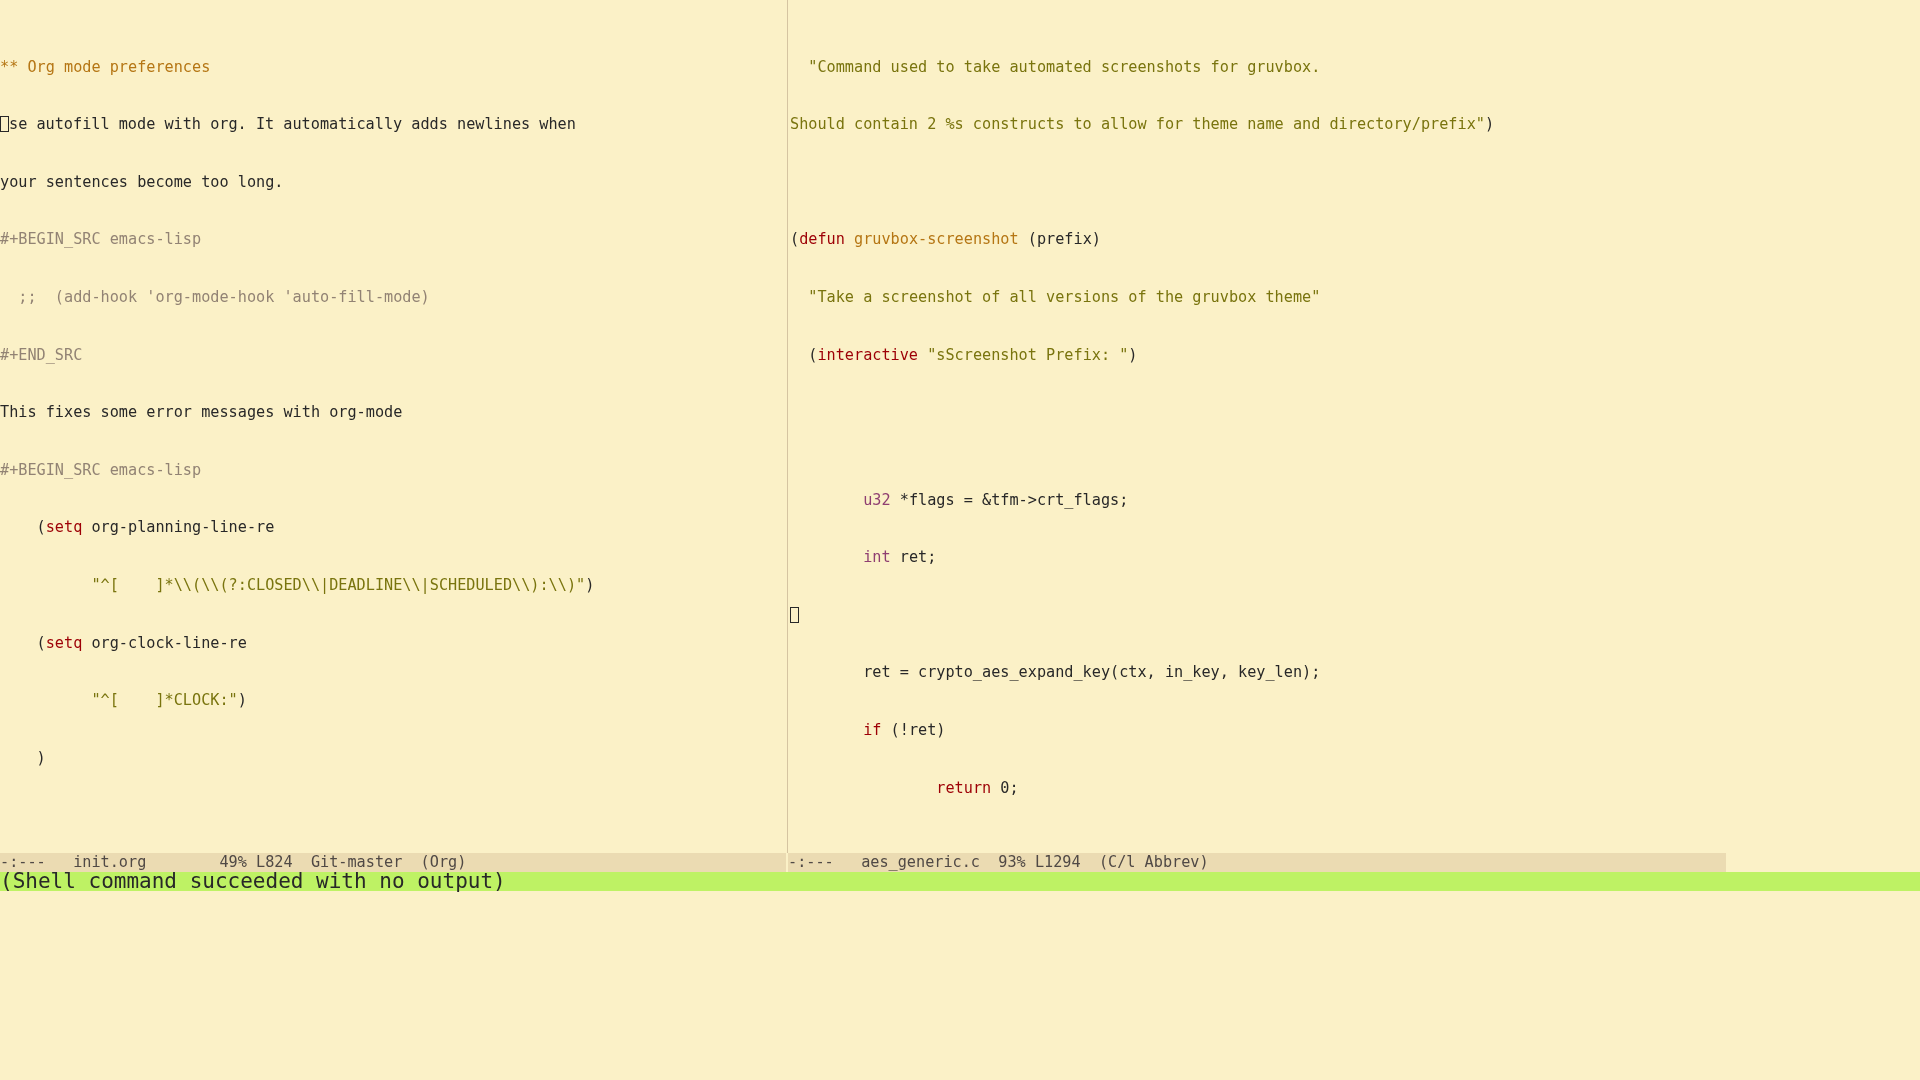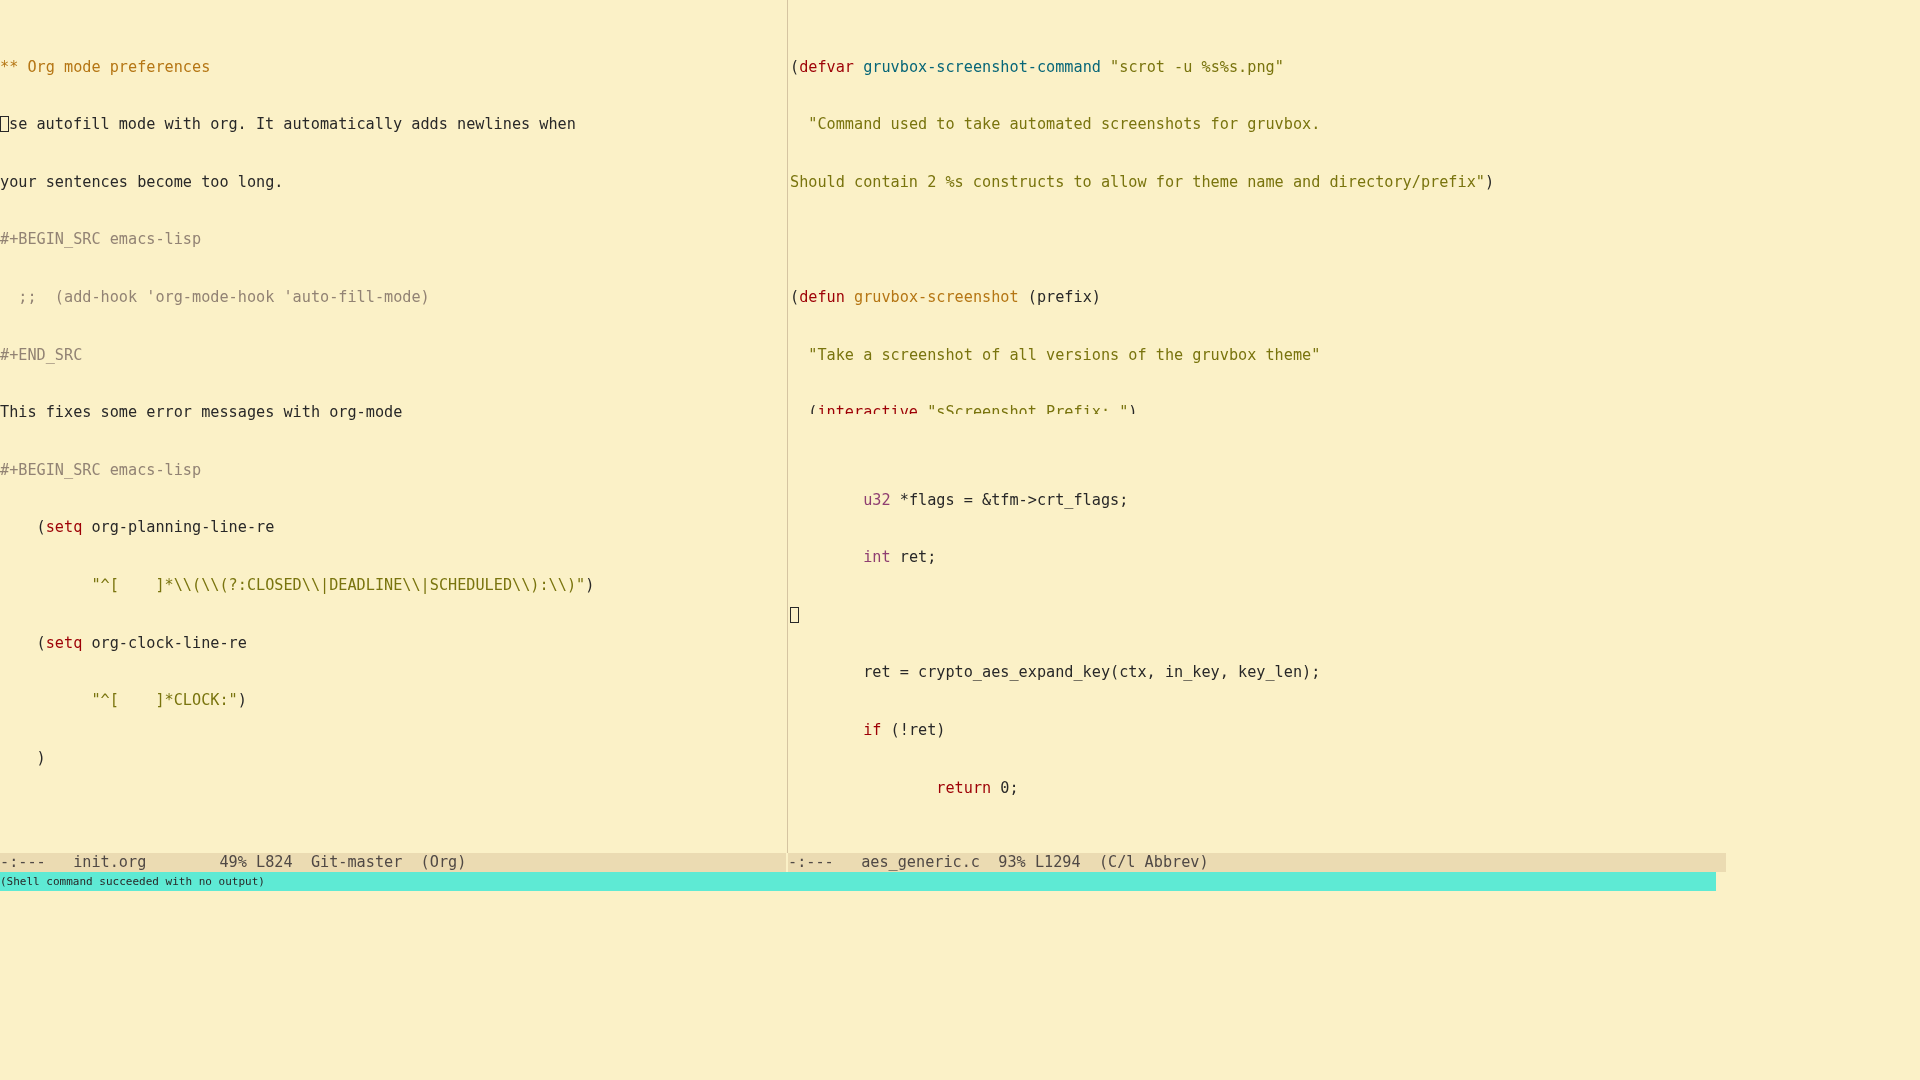--- a/index.html
+++ b/index.html
@@ -52,27 +52,27 @@
     font-family: "DejaVu Sans Mono", monospace;
     font-size: 15.2px;
     white-space: pre;
     overflow: hidden;
   }
 
   
   .echo {
     position: absolute;
     left: 0; bottom: 0;
-    width: 1716px;
+    width: 1920px;
     height: 19px;
     line-height: 19px;
-    background: #5eead4;
+    background: #bef264;
     color: #282828;
     font-family: "DejaVu Sans Mono", monospace;
-    font-size: 11px;
+    font-size: 21px;
     white-space: pre;
   }
 
   
   .vdivider {
     position: absolute;
     top: 0;
     width: 1px;
     background: #d5c4a1;
   }
@@ -157,21 +157,20 @@
     
     
   </div>
 
   <div class="modeline" style="left:0px; top:853px; width:786px;"><span>-:---   init.org        49% L824  Git-master  (Org)</span></div>
 
   <div class="vdivider" style="left:787px; top:0px; height:853px;"></div>
 
   <div class="buf" id="tr-buf" style="left:790px; top:0px; width:1130px; height:414px;">
 
-    <div class="line"><span class="fg">(</span><span class="kw">defvar</span><span class="fg"> </span><span class="var">gruvbox-screenshot-command</span><span class="fg"> </span><span class="str">"scrot -u %s%s.png"</span></div>
     <div class="line"><span class="fg">  </span><span class="str">"Command used to take automated screenshots for gruvbox.</span></div>
     <div class="line"><span class="str">Should contain 2 %s constructs to allow for theme name and directory/prefix"</span><span class="fg">)</span></div>
     <div class="line"> </div>
     <div class="line"><span class="fg">(</span><span class="kw">defun</span><span class="fg"> </span><span class="fn">gruvbox-screenshot</span><span class="fg"> (prefix)</span></div>
     <div class="line"><span class="fg">  </span><span class="str">"Take a screenshot of all versions of the gruvbox theme"</span></div>
     <div class="line"><span class="fg">  (</span><span class="kw">interactive</span><span class="fg"> </span><span class="str">"sScreenshot Prefix: "</span><span class="fg">)</span></div>
     
     
     
     

